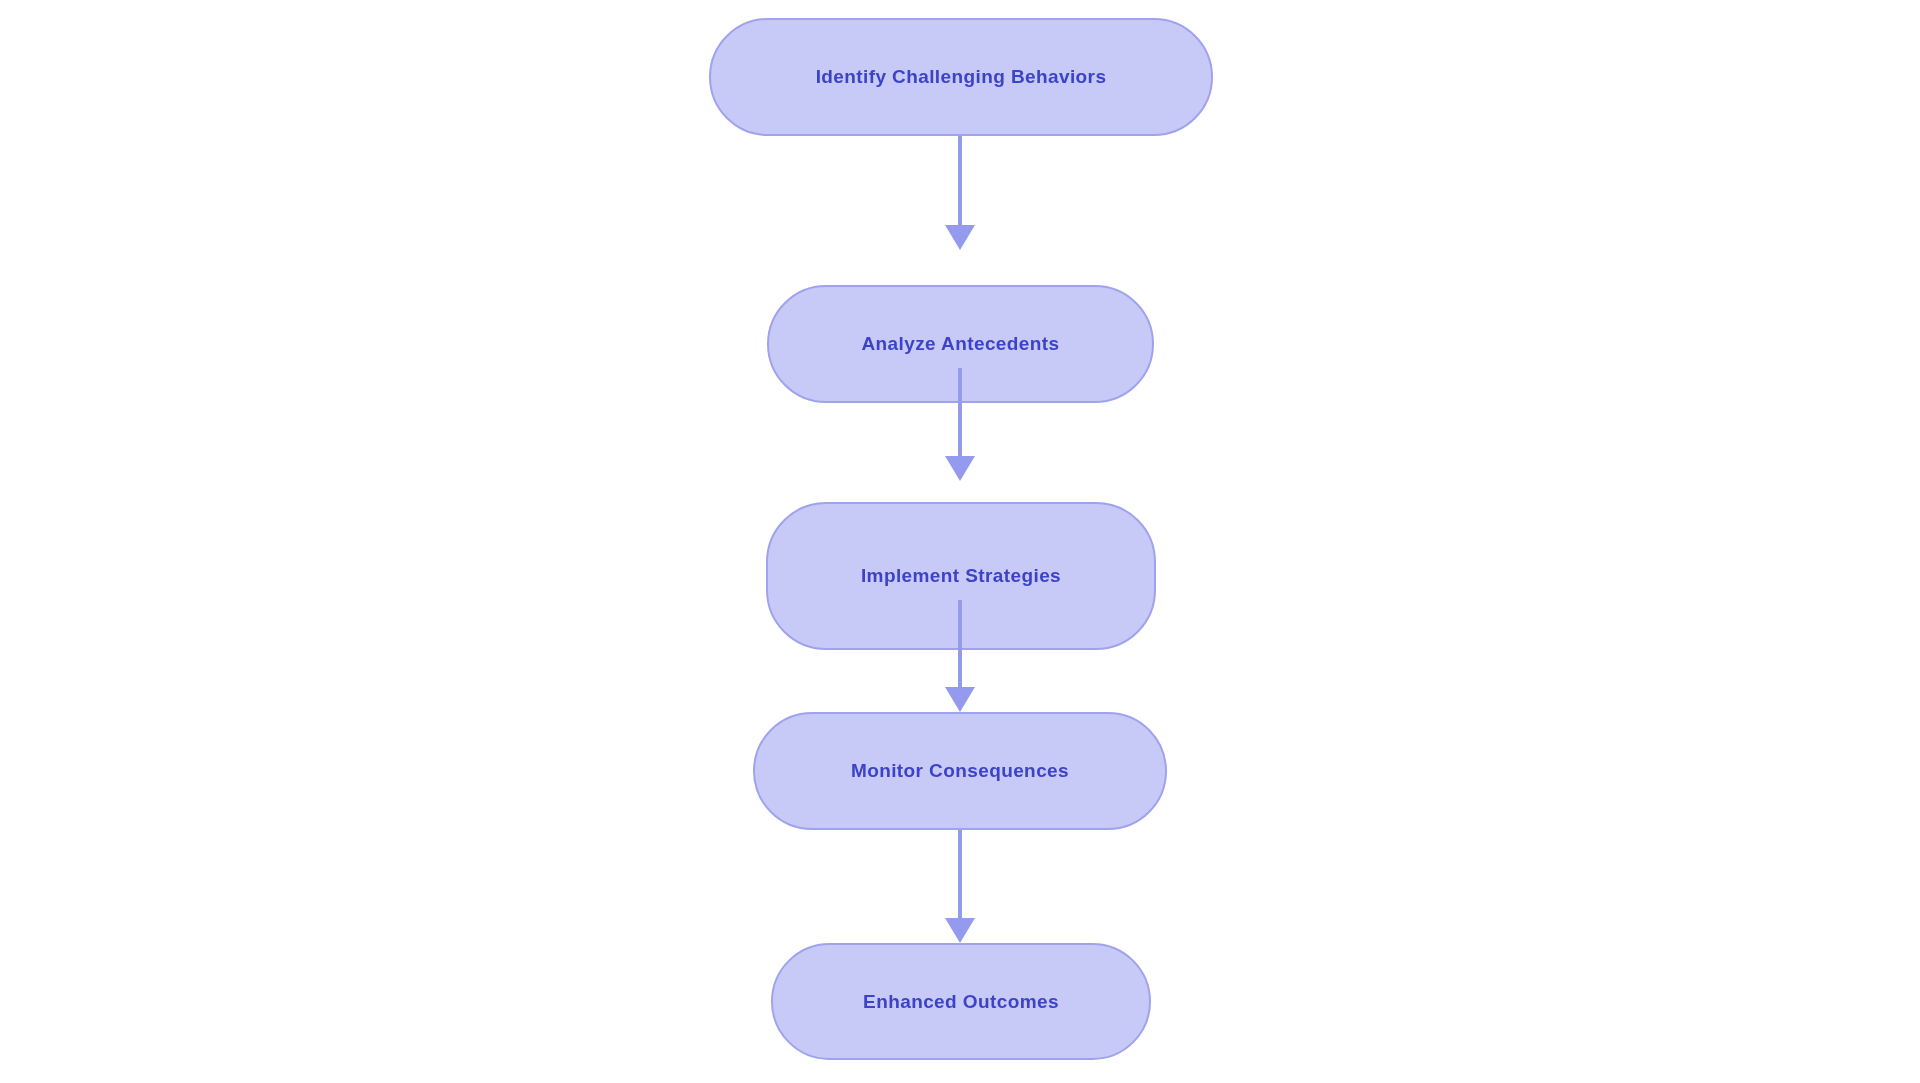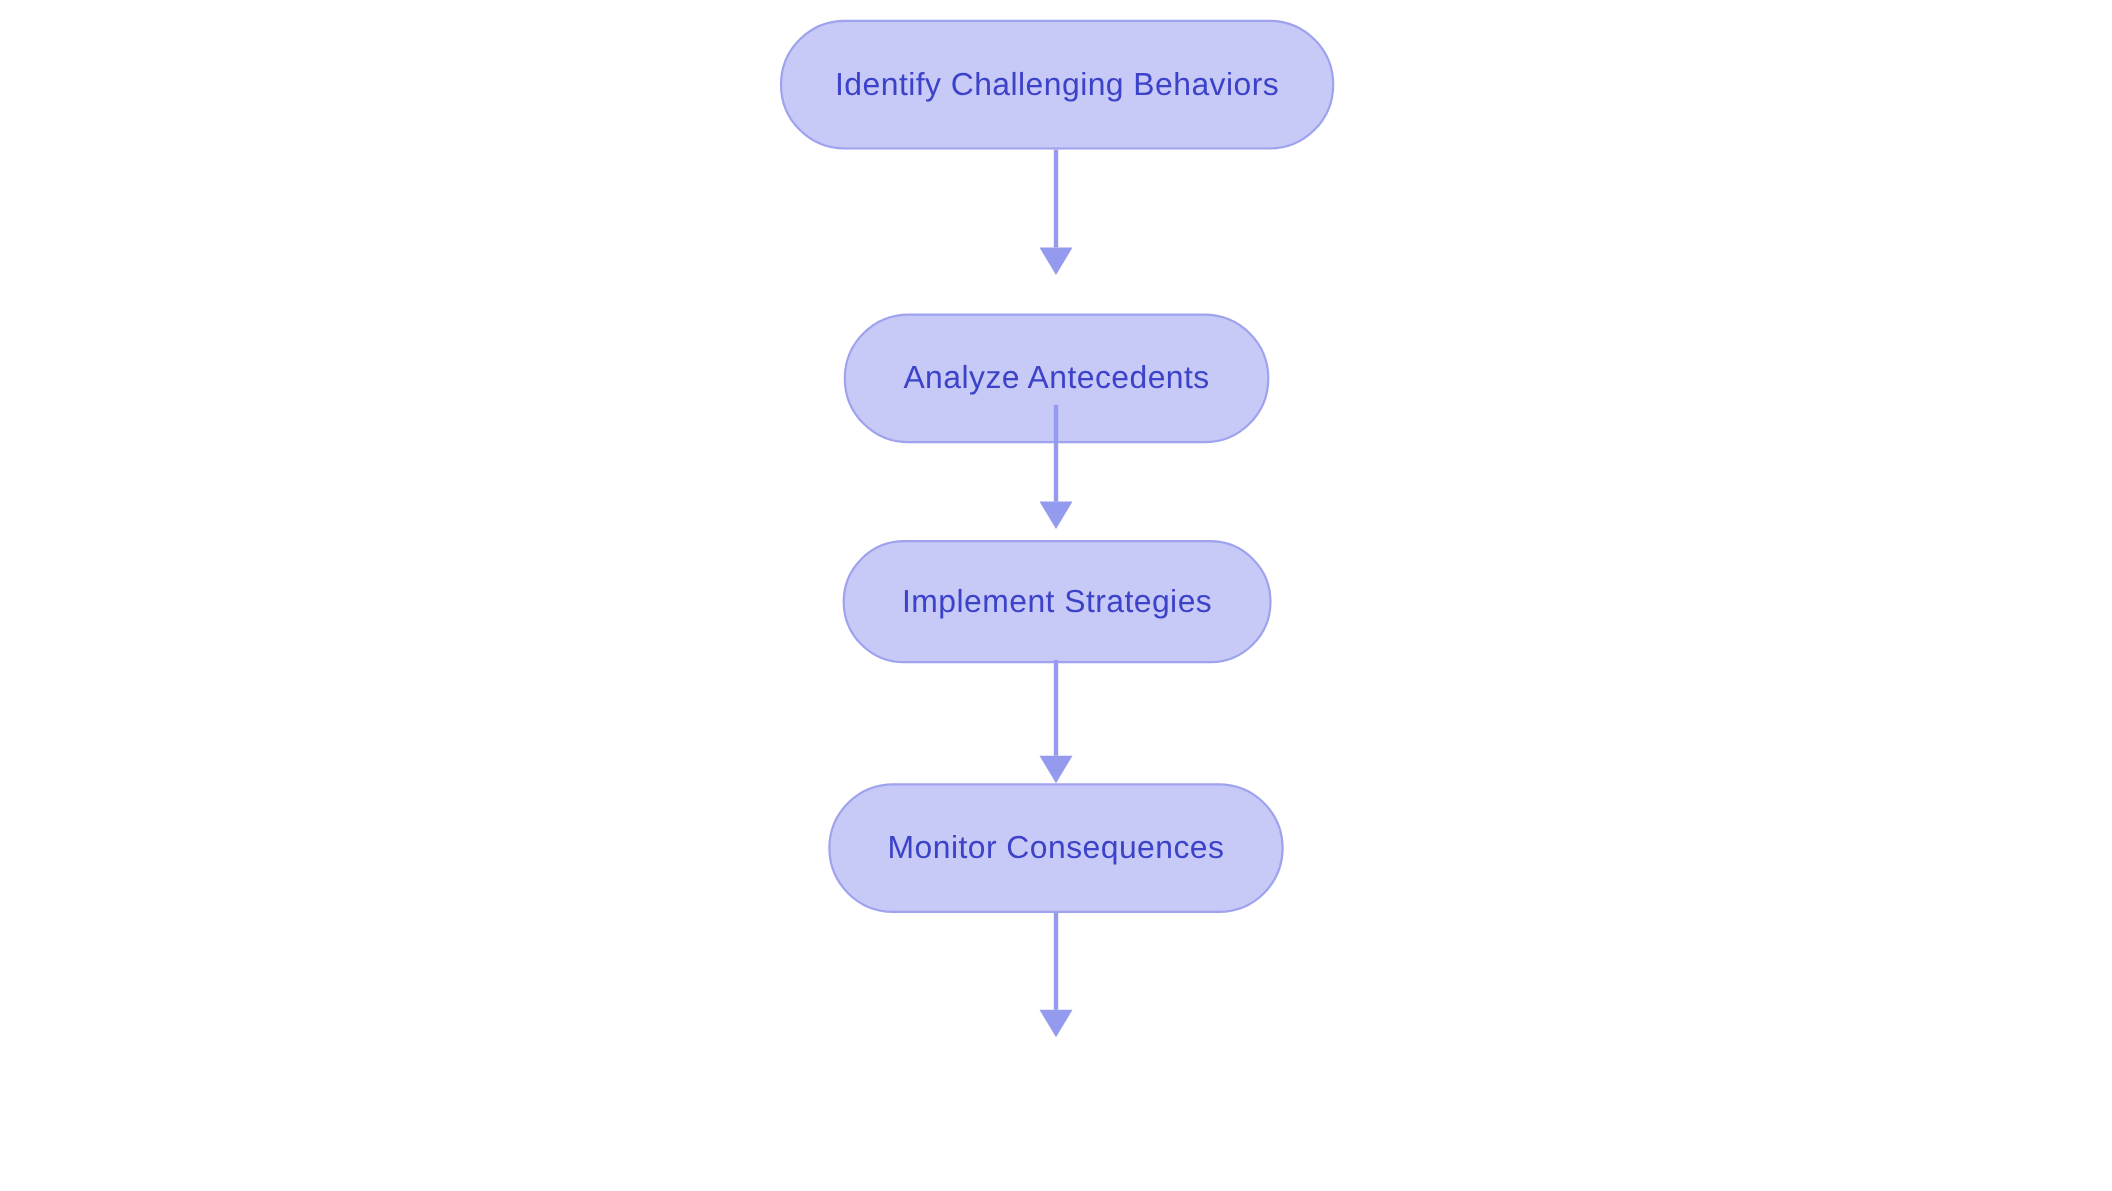--- a/index.html
+++ b/index.html
@@ -20,28 +20,29 @@
     box-sizing: border-box;
     background: var(--node-fill, #c7c9f7);
     border: 2px solid var(--node-border, #9fa3ee);
     border-radius: 60px;
     display: flex;
     align-items: center;
     justify-content: center;
   }
   .node-label {
     color: var(--node-text, #3c43c8);
-    font-size: 29px;
+    font-size: 19px;
     letter-spacing: 0.4px;
     white-space: nowrap;
     text-align: right;
+    font-weight: bold;
   }
   .node-0 { left: 709px; top:  18px; width: 504px; height: 118px; }
   .node-1 { left: 767px; top: 250px; width: 387px; height: 118px; margin-top: 35px; }
-  .node-2 { left: 766px; top: 491px; width: 390px; height: 112px; }
+  .node-2 { left: 766px; top: 502px; width: 390px; height: 148px; }
   .node-3 { left: 753px; top: 712px; width: 414px; height: 118px; }
   .node-4 { left: 771px; top: 943px; width: 380px; height: 117px; }
 
   .arrow {
     position: absolute;
     left: 945px;            
     width: 30px;
     display: flex;
     flex-direction: column;
     align-items: center;
@@ -97,14 +98,17 @@
 
   <div class="node node-3">
     <span class="node-label">Monitor Consequences</span>
   </div>
 
   <div class="arrow arrow-3">
     <div class="shaft"></div>
     <div class="head"></div>
   </div>
 
+  <div class="node node-4">
+    <span class="node-label">Enhanced Outcomes</span>
+  </div>
 
 </div>
 
 </body></html>

